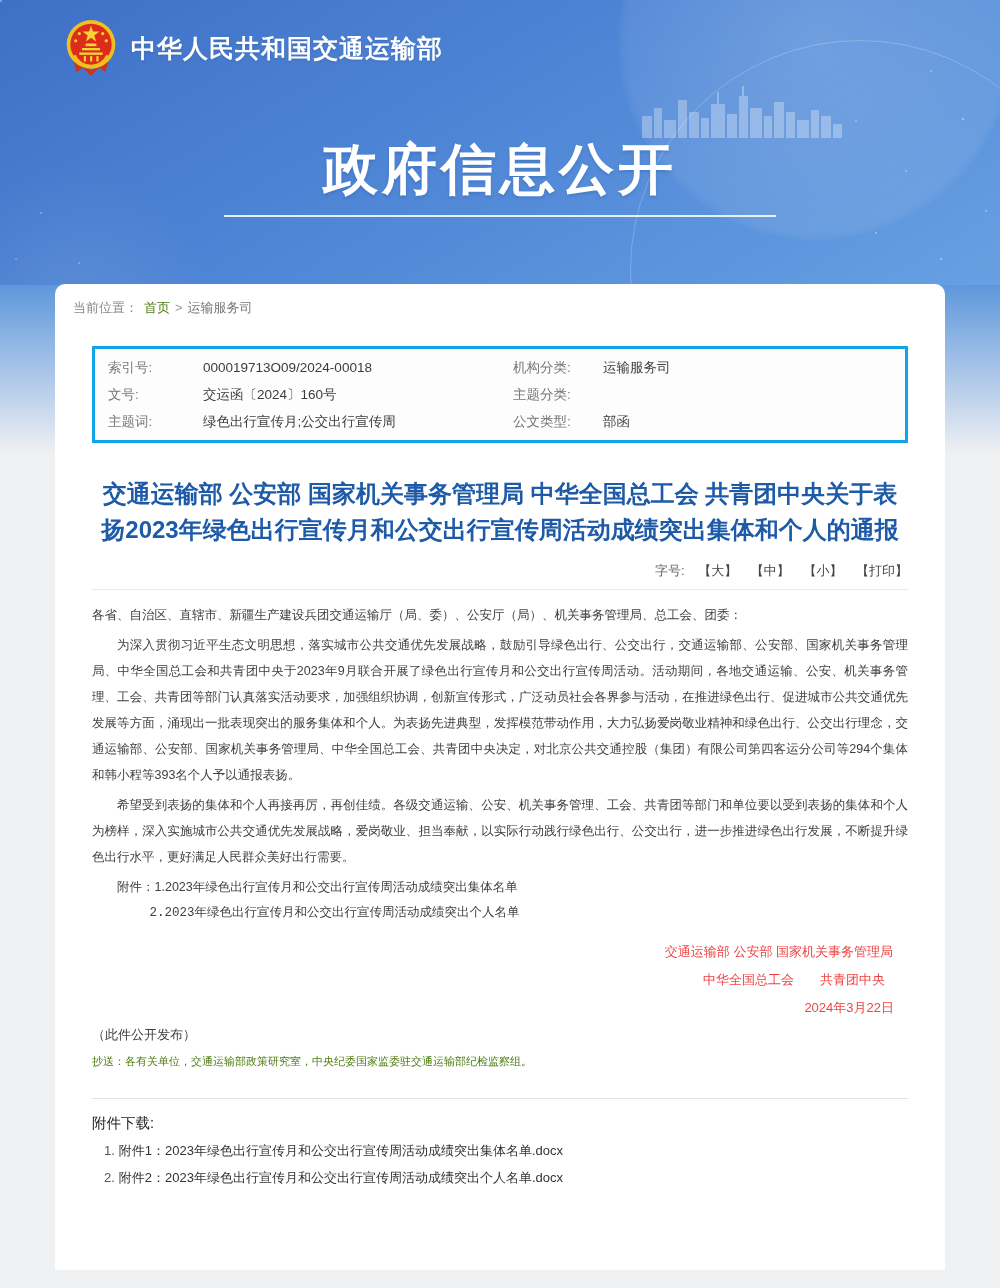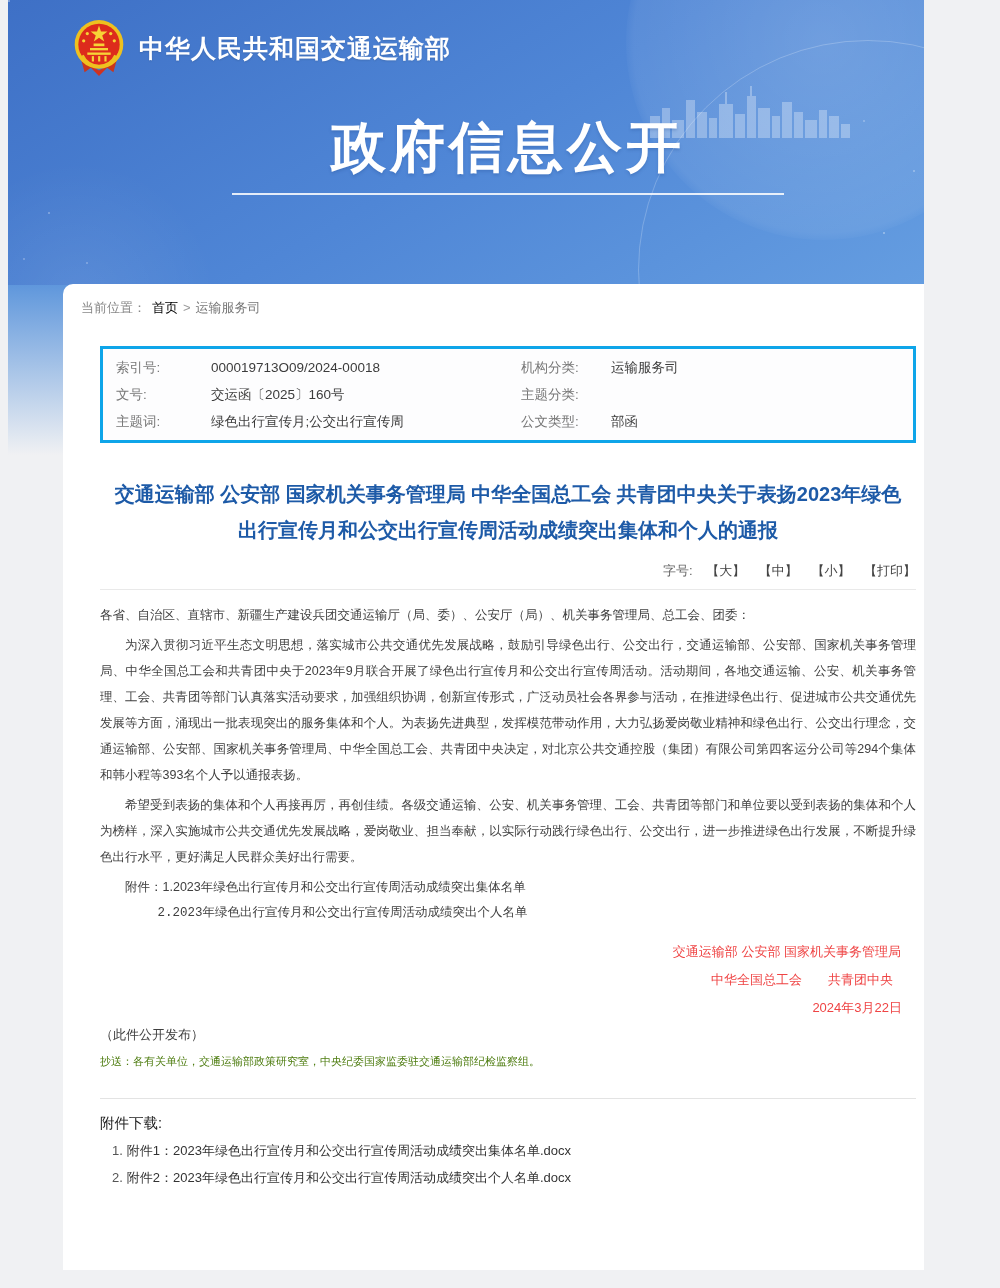--- a/index.html
+++ b/index.html
@@ -1,21 +1,21 @@
 <!DOCTYPE html>
 <html><head>
 <meta charset="utf-8">
 <style>
   * { box-sizing: border-box; margin: 0; padding: 0; }
   html,body { width:1000px; }
   body {
     font-family: "Liberation Sans", "DejaVu Sans", sans-serif;
     background:#f0f1f3;
   }
-  .page { position:relative; width:916px; height:1288px; overflow:hidden; background:#f0f1f3;margin-left:8px; }
+  .page { position:relative; width:1000px; height:1288px; overflow:hidden; background:#f0f1f3; }
 
   
   .banner {
     position:absolute; top:0; left:0; width:1000px; height:285px; overflow:hidden;
     background:linear-gradient(150deg,#3e70c6 0%, #4f86d6 48%, #67a0e2 100%);
   }
   .banner-fade {
     position:absolute; top:285px; left:0; width:1000px; height:170px;
     background:linear-gradient(#5f97dc, rgba(240,241,243,0));
   }
@@ -29,46 +29,46 @@
           box-shadow: 962px 118px rgba(255,255,255,.5), 985px 210px rgba(255,255,255,.4),
                       940px 258px rgba(255,255,255,.45), 905px 170px rgba(255,255,255,.35),
                       875px 232px rgba(255,255,255,.4), 40px 212px rgba(255,255,255,.35),
                       15px 258px rgba(255,255,255,.3), 78px 262px rgba(255,255,255,.3),
                       930px 70px rgba(255,255,255,.35), 855px 120px rgba(255,255,255,.3); }
   .skyline { position:absolute; left:642px; top:80px; opacity:.55; }
 
   .site-header { position:absolute; top:18px; left:64px; display:flex; align-items:center; gap:13px; }
   .site-name { color:#fff; font-size:25px; font-weight:600; letter-spacing:1px; text-shadow:0 1px 2px rgba(0,0,0,.12); }
 
-  .banner-title-wrap { position:absolute; top:116px; left:0; width:1000px; text-align:center; }
+  .banner-title-wrap { position:absolute; top:138px; left:0; width:1000px; text-align:center; }
   .banner-title { color:#fff; font-size:55px; font-weight:bold; letter-spacing:4px; line-height:1.15;
                   text-shadow:0 2px 3px rgba(30,70,140,.25); }
   .banner-underline { width:552px; height:2px; background:rgba(255,255,255,0.85); margin:14px auto 0; }
 
   
   .card {
     position:absolute; left:55px; top:284px; width:890px; height:986px;
     background:#ffffff; border-radius:10px 10px 0 0; overflow:hidden;
   }
 
   .breadcrumb { padding:15px 0 0 18px; font-size:13px; color:#888; }
-  .breadcrumb .home { color:#000000; margin-left:6px; cursor:pointer; }
+  .breadcrumb .home { color:#4d7c0f; margin-left:6px; cursor:pointer; }
   .breadcrumb .sep { margin:0 5px; color:#999; }
   .breadcrumb .cur { color:#777; cursor:pointer; }
 
   .meta-table {
     margin:29px 37px 0; border:3px solid #0ea5e9; background:#fdfdfe; padding:5px 0 5px 13px;
   }
   .meta-row { display:grid; grid-template-columns:95px 310px 90px 1fr; line-height:27px; font-size:13.5px; }
   .meta-label { color:#777; }
   .meta-value { color:#3c3c3c; }
 
   .doc-title {
     margin:33px 42px 0; text-align:center; color:#1d5aa7;
-    font-size:20px; font-weight:bold; line-height:36px;
+    font-size:24px; font-weight:bold; line-height:36px;
   }
 
   .fontbar { margin:14px 37px 0; text-align:right; font-size:13px; color:#666; }
   .fontbar .fbtn { color:#444; margin-left:10px; cursor:pointer; }
 
   .rule { border-top:1px solid #e9e9e9; margin:9px 37px 0; }
 
   .article { margin:12px 37px 0; font-size:12.5px; color:#404040; line-height:26px; text-align:justify; }
   .article p { margin:0; }
   .article .gap { margin-top:4px; }
@@ -163,21 +163,21 @@
 
     <div class="meta-table">
       <div class="meta-row">
         <span class="meta-label">索引号:</span>
         <span class="meta-value">000019713O09/2024-00018</span>
         <span class="meta-label">机构分类:</span>
         <span class="meta-value">运输服务司</span>
       </div>
       <div class="meta-row">
         <span class="meta-label">文号:</span>
-        <span class="meta-value">交运函〔2025〕160号</span>
+        <span class="meta-value">交运函〔2024〕160号</span>
         <span class="meta-label">主题分类:</span>
       </div>
       <div class="meta-row">
         <span class="meta-label">主题词:</span>
         <span class="meta-value">绿色出行宣传月;公交出行宣传周</span>
         <span class="meta-label">公文类型:</span>
         <span class="meta-value">部函</span>
       </div>
     </div>
 

